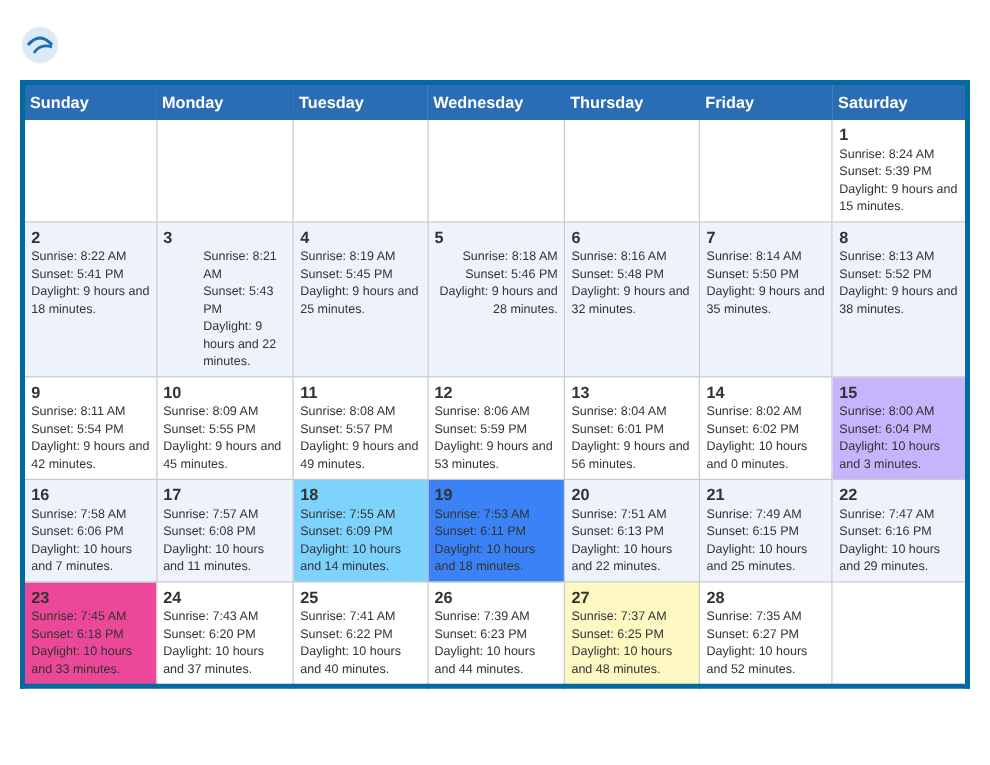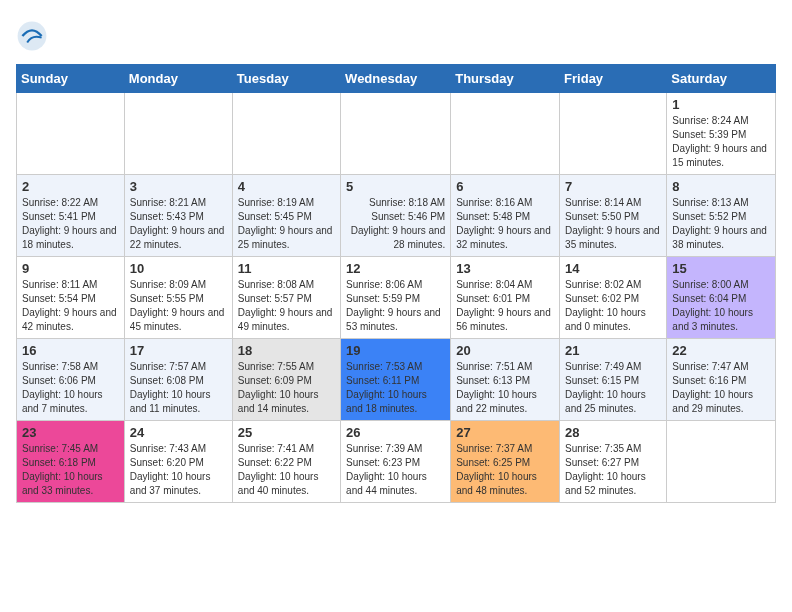--- a/index.html
+++ b/index.html
@@ -49,21 +49,21 @@
       font-weight: normal;
       color: #333;
     }
     .location-title {
       font-size: 16px;
       color: #555;
     }
     .calendar {
       width: 100%;
       border-collapse: collapse;
-      border: 1px solid #0369a1;
+      border: 4px solid #0369a1;
     }
     .calendar th {
       background-color: #2a6db5;
       color: #fff;
       padding: 6px 4px;
       font-size: 13px;
       font-weight: bold;
       text-align: left;
       border: 1px solid #2a6db5;
     }
@@ -149,21 +149,21 @@
       </tr>
       <tr>
         <td style="background-color: rgb(238, 243, 251);">
           <div class="day-number">2</div>
           <div class="day-info" style="white-space: pre-line;">Sunrise: 8:22 AM
 Sunset: 5:41 PM
 Daylight: 9 hours and 18 minutes.</div>
         </td>
         <td style="background-color: rgb(238, 243, 251);">
           <div class="day-number">3</div>
-          <div class="day-info" style="white-space: pre-line;">Sunrise: 8:21 AM
+          <div class="day-info" style="white-space: pre-line; margin-left: 32px;">Sunrise: 8:21 AM
 Sunset: 5:43 PM
 Daylight: 9 hours and 22 minutes.</div>
         </td>
         <td style="background-color: rgb(238, 243, 251);">
           <div class="day-number">4</div>
           <div class="day-info" style="white-space: pre-line;">Sunrise: 8:19 AM
 Sunset: 5:45 PM
 Daylight: 9 hours and 25 minutes.</div>
         </td>
         <td style="background-color: rgb(238, 243, 251);">
@@ -241,21 +241,21 @@
           <div class="day-info" style="white-space: pre-line;">Sunrise: 7:58 AM
 Sunset: 6:06 PM
 Daylight: 10 hours and 7 minutes.</div>
         </td>
         <td style="background-color: rgb(238, 243, 251);">
           <div class="day-number">17</div>
           <div class="day-info" style="white-space: pre-line;">Sunrise: 7:57 AM
 Sunset: 6:08 PM
 Daylight: 10 hours and 11 minutes.</div>
         </td>
-        <td style="background-color: #e5e5e5;">
+        <td style="background-color: #7dd3fc;">
           <div class="day-number">18</div>
           <div class="day-info" style="white-space: pre-line;">Sunrise: 7:55 AM
 Sunset: 6:09 PM
 Daylight: 10 hours and 14 minutes.</div>
         </td>
         <td style="background-color: #3b82f6;">
           <div class="day-number">19</div>
           <div class="day-info" style="white-space: pre-line;">Sunrise: 7:53 AM
 Sunset: 6:11 PM
 Daylight: 10 hours and 18 minutes.</div>
@@ -297,21 +297,21 @@
           <div class="day-info" style="white-space: pre-line;">Sunrise: 7:41 AM
 Sunset: 6:22 PM
 Daylight: 10 hours and 40 minutes.</div>
         </td>
         <td style="background-color: rgb(255, 255, 255);">
           <div class="day-number">26</div>
           <div class="day-info" style="white-space: pre-line;">Sunrise: 7:39 AM
 Sunset: 6:23 PM
 Daylight: 10 hours and 44 minutes.</div>
         </td>
-        <td style="background-color: #fdba74;">
+        <td style="background-color: #fef9c3;">
           <div class="day-number">27</div>
           <div class="day-info" style="white-space: pre-line;">Sunrise: 7:37 AM
 Sunset: 6:25 PM
 Daylight: 10 hours and 48 minutes.</div>
         </td>
         <td style="background-color: rgb(255, 255, 255);">
           <div class="day-number">28</div>
           <div class="day-info" style="white-space: pre-line;">Sunrise: 7:35 AM
 Sunset: 6:27 PM
 Daylight: 10 hours and 52 minutes.</div>

